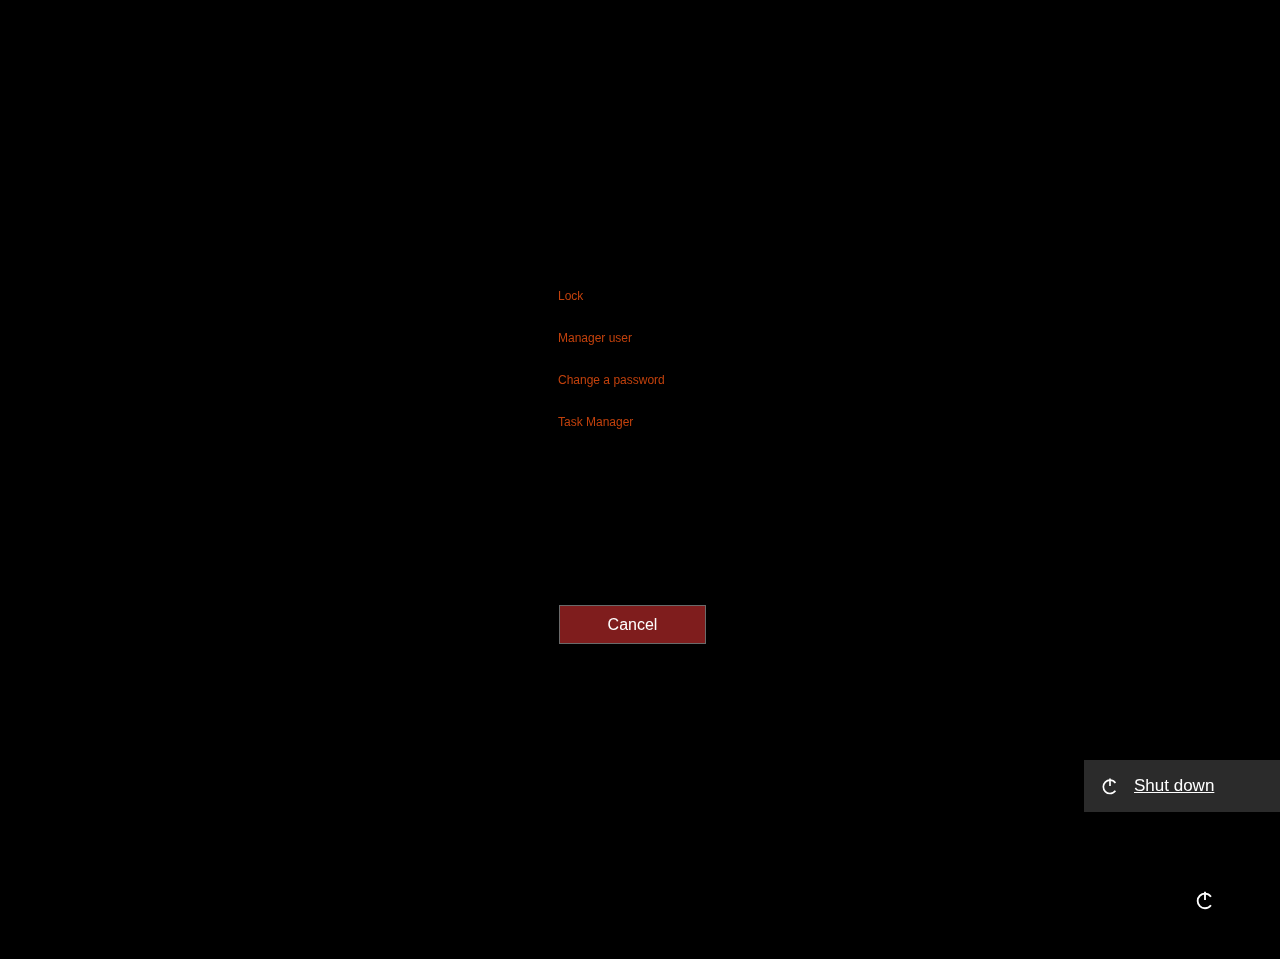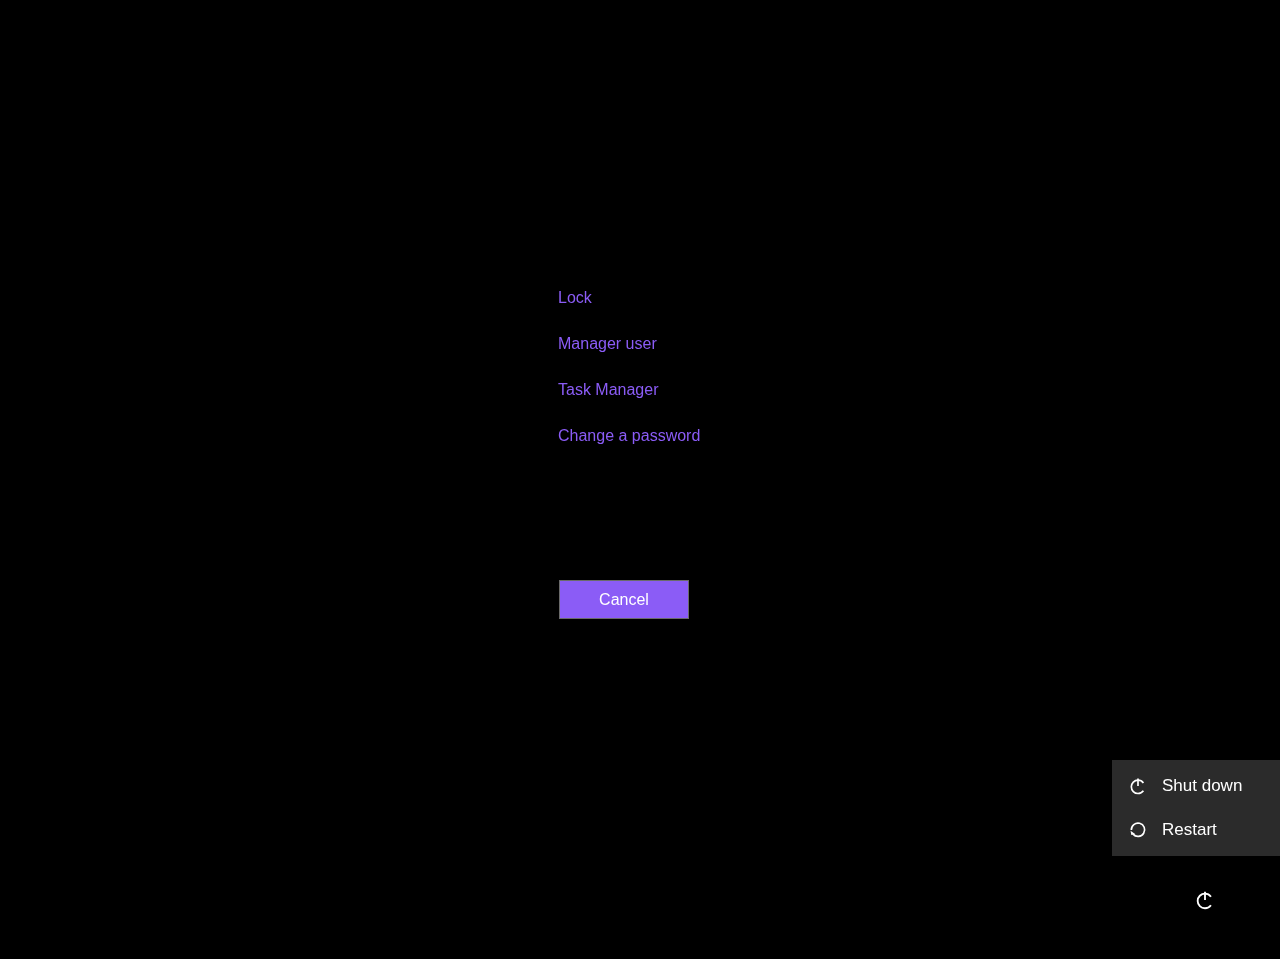--- a/index.html
+++ b/index.html
@@ -20,51 +20,52 @@
     
     .security-options {
       position: absolute;
       left: 558px;
       top: 275px;
       display: flex;
       flex-direction: column;
     }
     
     .option-item {
-      font-size: 16px;
-      color: #8b5cf6;
+      font-size: 12px;
+      color: #c2410c;
       padding: 14px 0;
       cursor: pointer;
       font-weight: 400;
     }
     
     .cancel-button {
       position: absolute;
       left: 559px;
-      top: 580px;
-      width: 130px;
+      top: 605px;
+      width: 147px;
       height: 39px;
-      background: #8b5cf6;
+      background: #7f1d1d;
       border: 1px solid #6a6a6a;
       color: #ffffff;
       font-size: 16px;
       font-family: inherit;
       cursor: pointer;
       display: flex;
       align-items: center;
       justify-content: center;
     }
     
     .power-menu {
       position: absolute;
       right: 0;
       top: 760px;
       background: #2b2b2b;
-      width: 168px;
+      width: 196px;
       padding: 4px 0;
+      text-decoration: underline;
     }
     
     .power-menu-item {
       display: flex;
       align-items: center;
       padding: 12px 16px;
       font-size: 17px;
       color: #ffffff;
       cursor: pointer;
       gap: 14px;
@@ -89,45 +90,36 @@
       width: 22px;
       height: 22px;
     }
   </style>
 </head>
 <body>
 
 <div class="security-options">
   <div class="option-item">Lock</div>
   <div class="option-item">Manager user</div>
+  <div class="option-item">Change a password</div>
   <div class="option-item">Task Manager</div>
-  <div class="option-item">Change a password</div>
 </div>
 
 <button class="cancel-button">Cancel</button>
 
 <div class="power-menu">
   <div class="power-menu-item">
     <span class="icon-svg">
       <svg viewBox="0 0 24 24" fill="none" stroke="#ffffff" stroke-width="2">
         <circle cx="12" cy="13" r="8" stroke-dasharray="40 10" stroke-dashoffset="-5"></circle>
         <line x1="12" y1="3" x2="12" y2="12"></line>
       </svg>
     </span>
     <span>Shut down</span>
   </div>
-  <div class="power-menu-item">
-    <span class="icon-svg">
-      <svg viewBox="0 0 24 24" fill="none" stroke="#ffffff" stroke-width="2">
-        <path d="M 4 12 A 8 8 0 1 1 6 17"></path>
-        <polyline points="3,13 4,18 9,17" fill="#ffffff" stroke="none"></polyline>
-      </svg>
-    </span>
-    <span>Restart</span>
-  </div>
 </div>
 
 <div class="power-icon-corner">
   <svg class="icon-svg-corner" viewBox="0 0 24 24" fill="none" stroke="#ffffff" stroke-width="2">
     <circle cx="12" cy="13" r="8" stroke-dasharray="40 10" stroke-dashoffset="-5"></circle>
     <line x1="12" y1="3" x2="12" y2="12"></line>
   </svg>
 </div>
 
 </body></html>

